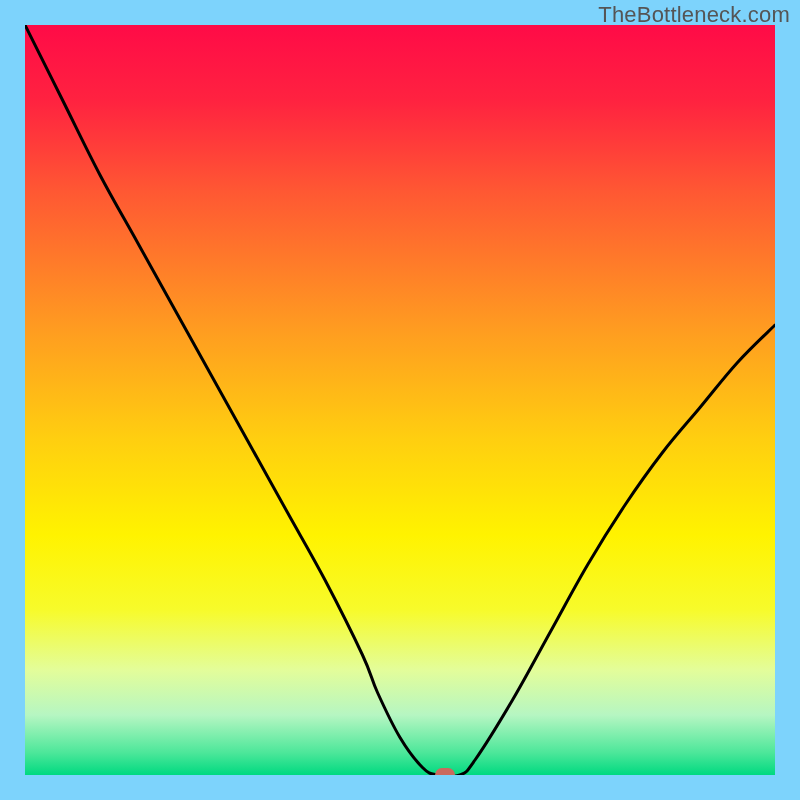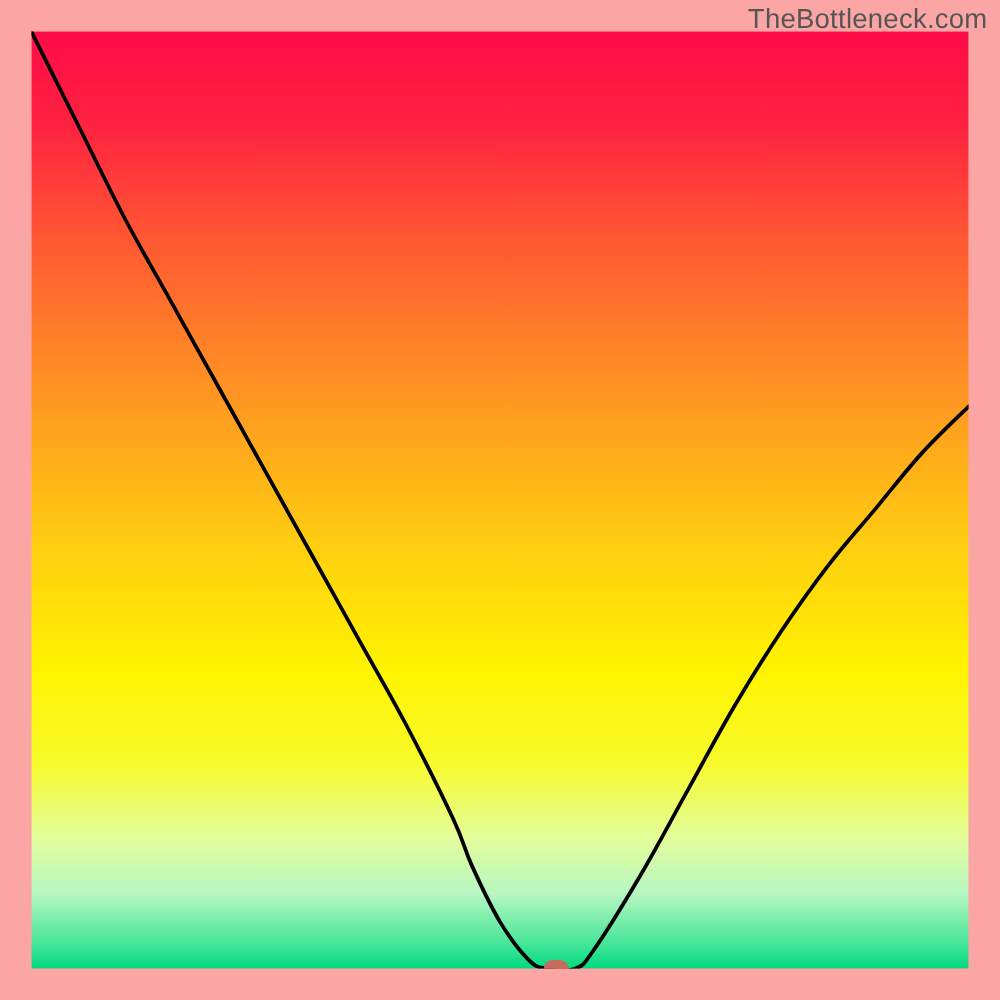--- a/index.html
+++ b/index.html
@@ -7,21 +7,21 @@
     padding: 0;
     width: 800px;
     height: 800px;
     overflow: hidden;
     font-family: Arial, Helvetica, sans-serif;
   }
   .frame {
     position: relative;
     width: 800px;
     height: 800px;
-    background: #fca5a5;
+    background: #7dd3fc;
   }
   .watermark {
     position: absolute;
     top: 2px;
     right: 10px;
     color: #555;
     font-size: 22px;
     font-weight: 500;
     letter-spacing: 0.2px;
     z-index: 20;

